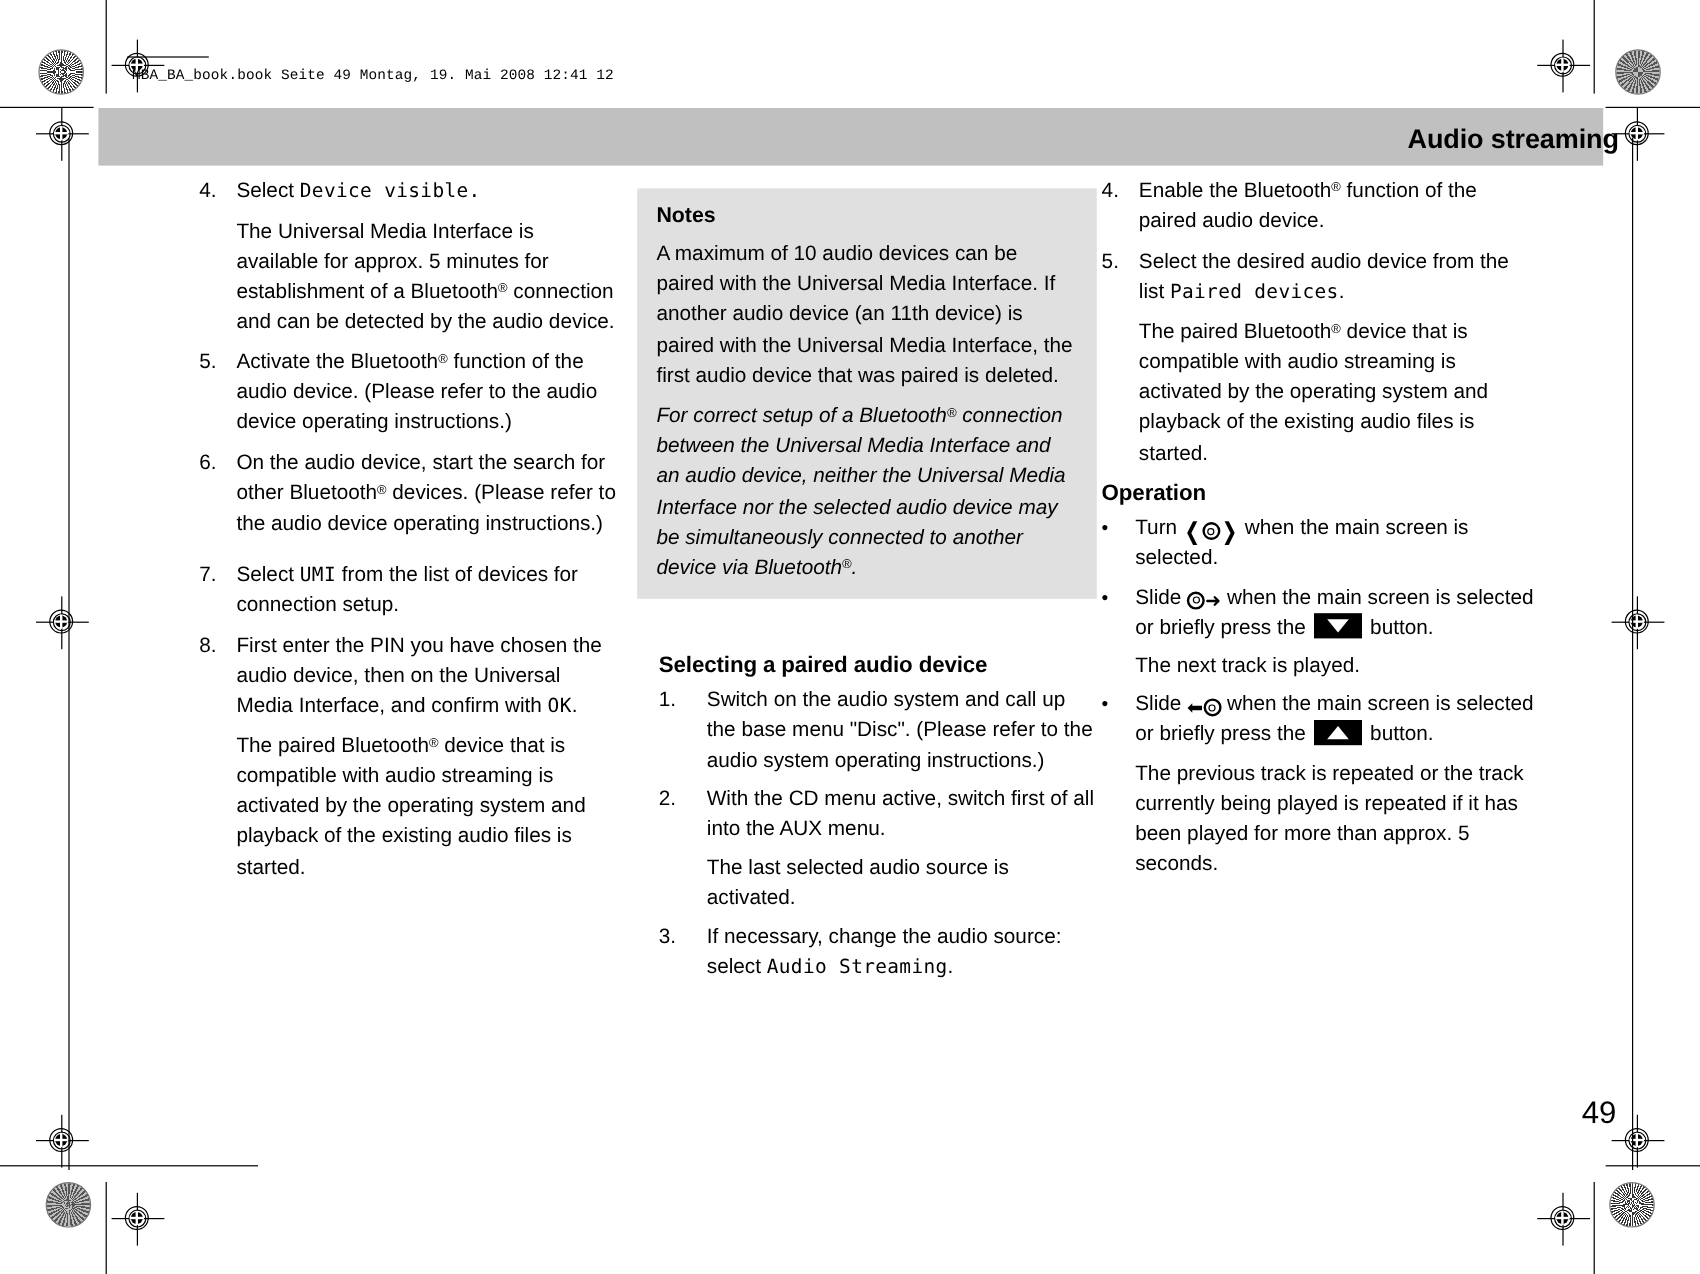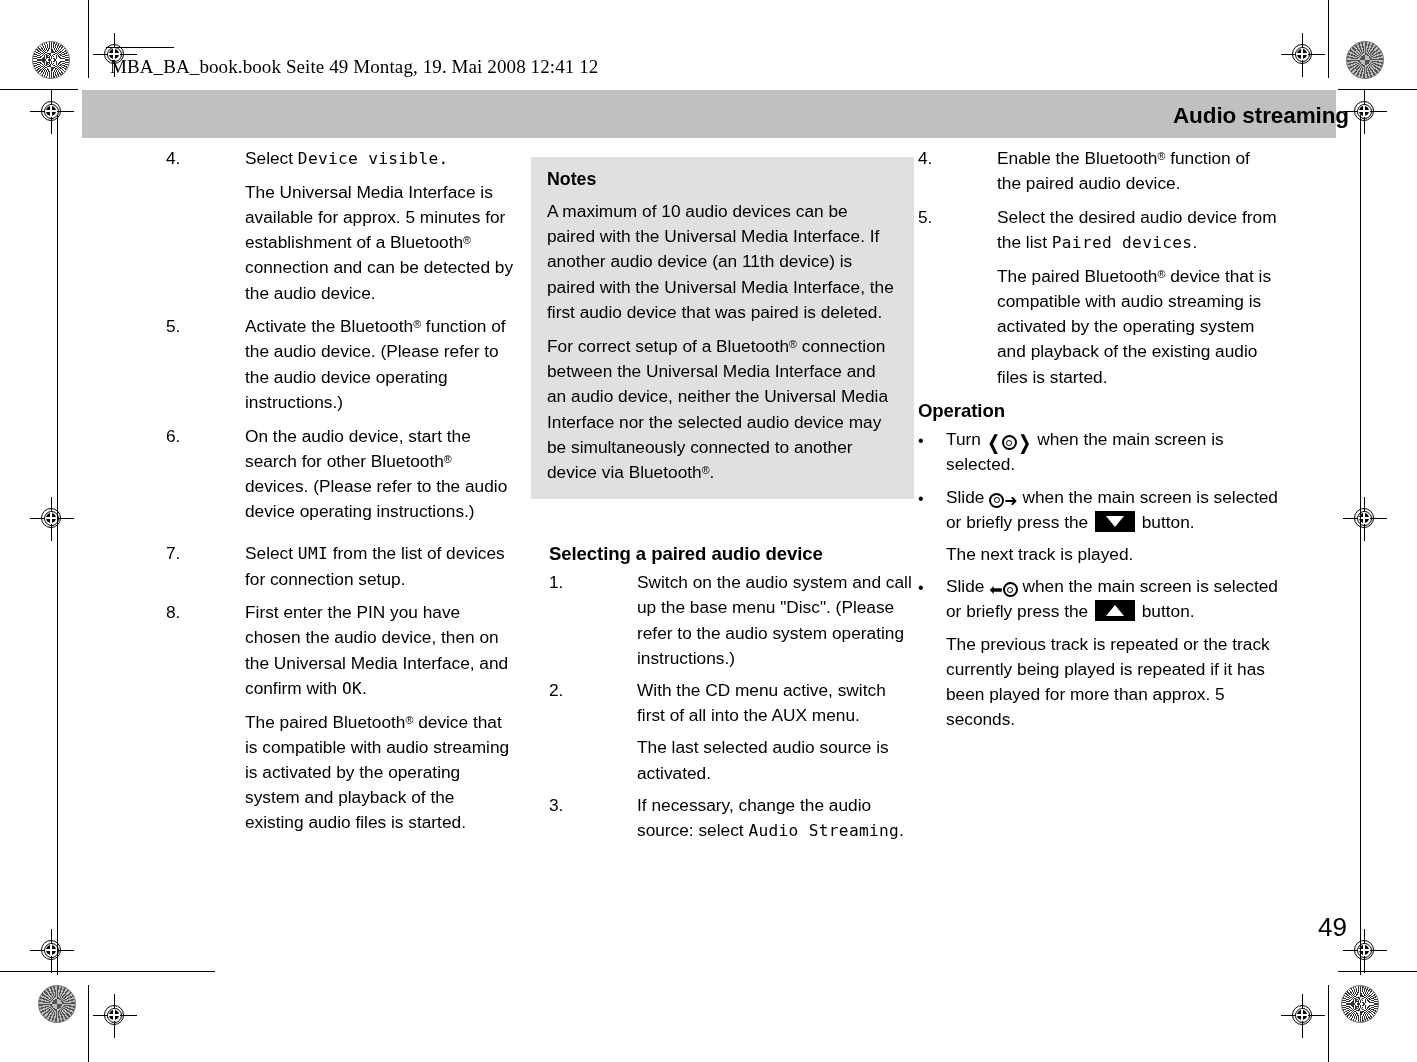--- a/index.html
+++ b/index.html
@@ -93,22 +93,22 @@
   .cmark {
     position: absolute;
     background: #000;
   }
 
   
   .filestamp {
     position: absolute;
     left: 110px;
     top: 56px;
-    font-family: Liberation Serif, serif;
-    font-size: 19px;
+    font-family: Liberation Mono, monospace;
+    font-size: 12px;
     letter-spacing: 0.1px;
     white-space: nowrap;
   }
 
   .header-band {
     position: absolute;
     left: 82px;
     top: 90px;
     width: 1254px;
     height: 48px;
@@ -136,21 +136,21 @@
   
   .item {
     display: flex;
     margin-bottom: 0px;
   }
   .item .marker {
     flex: 0 0 auto;
     width: 31px;
     text-align: left;
   }
-  .item .body { flex: 1 1 auto; margin-left: 48px; }
+  .item .body { flex: 1 1 auto; }
 
   .para {
     margin: 0;
   }
   .gap { height: 8.5px; }
   .gap-sm { height: 7px; }
 
   .ui {
     font-family: "DejaVu Sans Mono", monospace;
     font-size: 16.2px;
@@ -176,21 +176,21 @@
   .notes-inner { padding: 0 16px; }
   .notes-title {
     font-size: 17.8px;
     font-weight: bold;
     margin: 0 0 9px 0;
   }
   .notes-box .para {
     font-size: 17.3px;
     line-height: 25.2px;
   }
-  .notes-box .para + .para { margin-top: 9px; }
+  .notes-box .para + .para { margin-top: 9px; font-style: italic; }
 
   
   .sec-head {
     font-size: 18.6px;
     font-weight: bold;
     margin: 0 0 4px 0;
     letter-spacing: -0.1px;
   }
 
   #sel-section {

